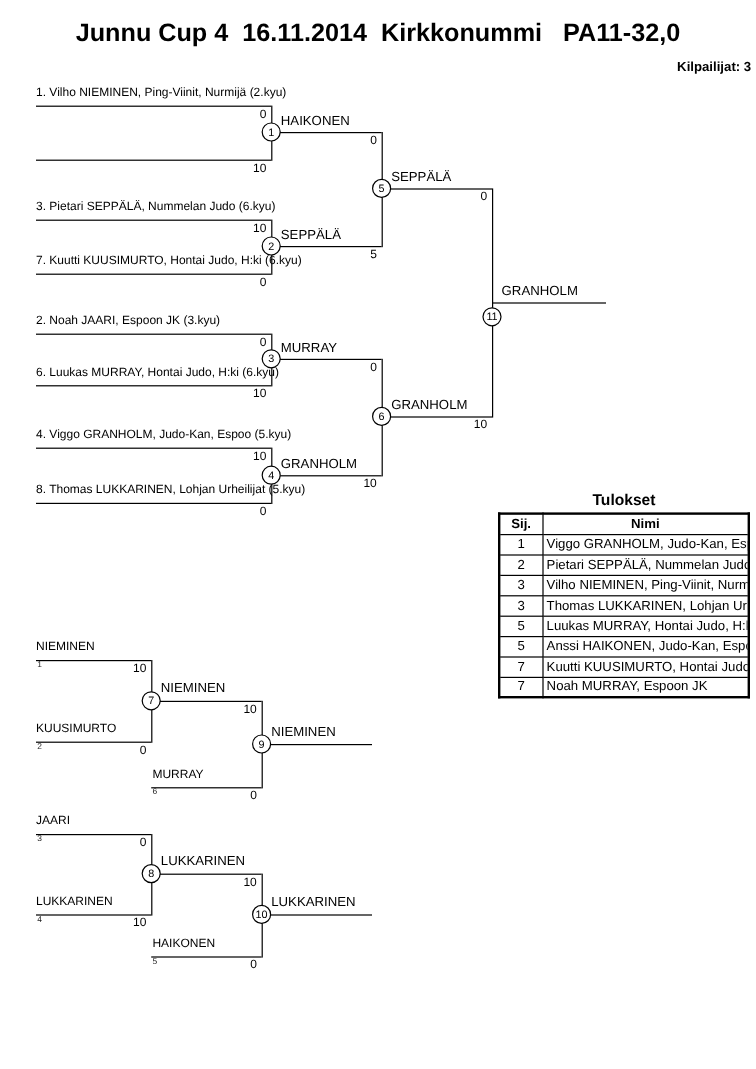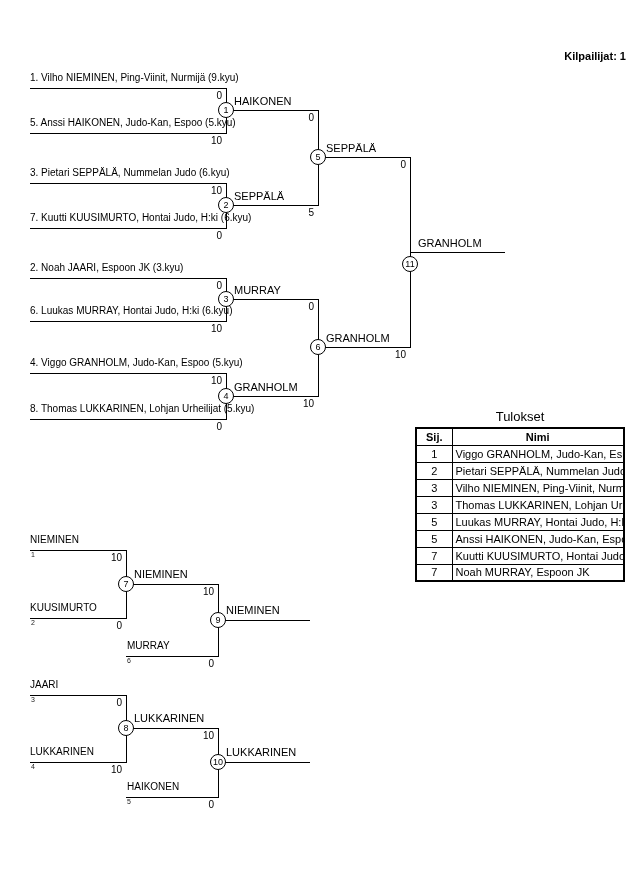--- a/index.html
+++ b/index.html
@@ -10,41 +10,41 @@
   .competitors { position:absolute; top:50px; right:4px; font-size:11px; font-weight:bold; }
   .hline { position:absolute; height:1px; background:#000; }
   .vline { position:absolute; width:1px; background:#000; }
   .name  { position:absolute; font-size:10px; white-space:nowrap; }
   .wlabel{ position:absolute; font-size:11px; white-space:nowrap; }
   .score { position:absolute; width:28px; font-size:10px; text-align:right; }
   .tick  { position:absolute; font-size:7px; color:#222; }
   .node  { position:absolute; width:16px; height:16px; border:1px solid #000; border-radius:50%;
            background:#fff; font-size:9px; display:flex; align-items:center; justify-content:center; z-index:2; }
   .results-title { position:absolute; left:415px; top:409px; width:210px; text-align:center;
-                   font-weight:normal; font-size:13px; }
+                   font-weight:bold; font-size:13px; }
   .results { position:absolute; left:415px; top:427px; width:210px; border-collapse:collapse;
              table-layout:fixed; font-size:11px; border:2px solid #000; }
   .results th, .results td { border:1px solid #000; height:17px; padding:0 3px;
              overflow:hidden; white-space:nowrap; }
   .results th { font-weight:bold; text-align:center; }
   .results td.pos { text-align:center; padding:0; }
   .col-pos { width:36px; }
 </style>
 </head>
 <body>
 
 <div class="page">
 
-  <div class="competitors">Kilpailijat: 1</div>
-
-  <div class="name" style="left:30px;top:72px">1. Vilho NIEMINEN, Ping-Viinit, Nurmijä (9.kyu)</div>
+  <div class="title">Junnu Cup 4  16.11.2014  Kirkkonummi   PA11-32,0</div>
+  <div class="competitors">Kilpailijat: 3</div>
+
+  <div class="name" style="left:30px;top:72px">1. Vilho NIEMINEN, Ping-Viinit, Nurmijä (2.kyu)</div>
   <div class="hline" style="left:30px;top:88px;width:196px"></div>
   <span class="score" style="left:194px;top:90px">0</span>
 
-  <div class="name" style="left:30px;top:117px">5. Anssi HAIKONEN, Judo-Kan, Espoo (5.kyu)</div>
   <div class="hline" style="left:30px;top:133px;width:196px"></div>
   <span class="score" style="left:194px;top:135px">10</span>
 
   <div class="name" style="left:30px;top:167px">3. Pietari SEPPÄLÄ, Nummelan Judo (6.kyu)</div>
   <div class="hline" style="left:30px;top:183px;width:196px"></div>
   <span class="score" style="left:194px;top:185px">10</span>
 
   <div class="name" style="left:30px;top:212px">7. Kuutti KUUSIMURTO, Hontai Judo, H:ki (6.kyu)</div>
   <div class="hline" style="left:30px;top:228px;width:196px"></div>
   <span class="score" style="left:194px;top:230px">0</span>

